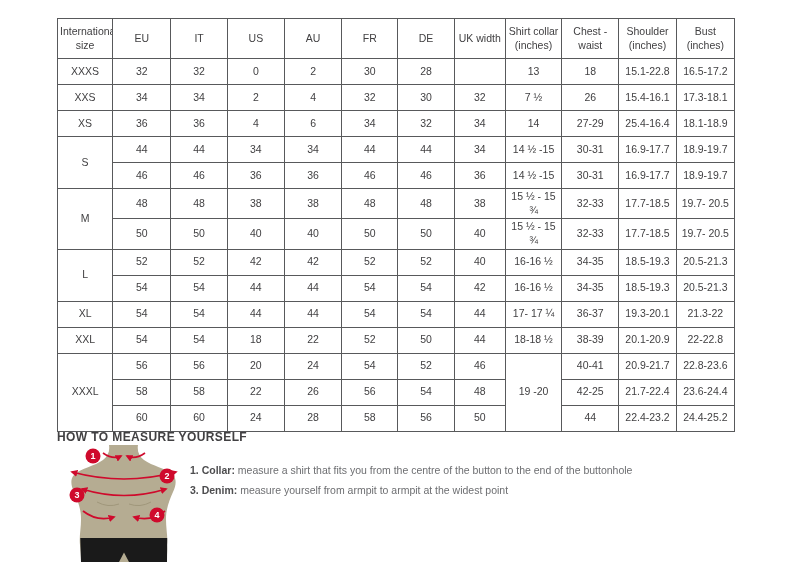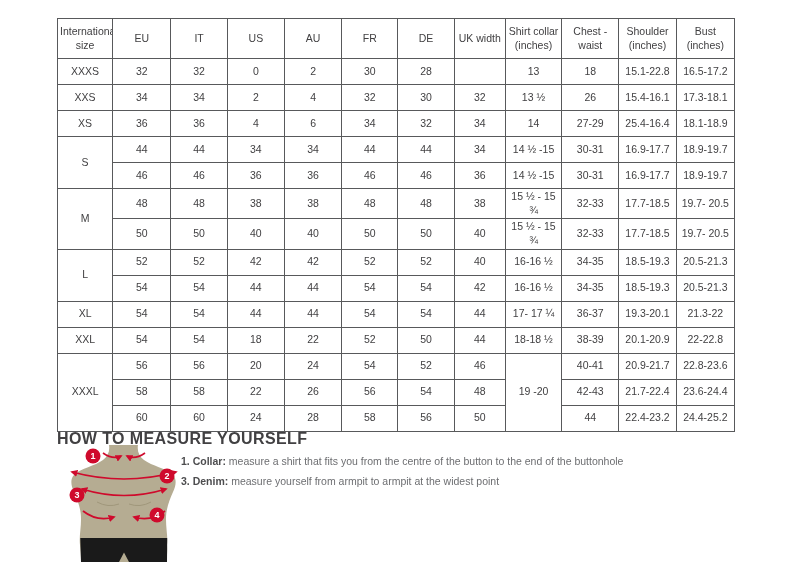--- a/index.html
+++ b/index.html
@@ -21,25 +21,25 @@
     text-align:center;vertical-align:middle;
     padding:1px 2px;line-height:1.3;
     height:23px;overflow:hidden;
   }
   .size-table thead th{height:37px;}
   .size-table tr.group-start td{border-top:1.6px solid #2b2b2b;}
 
   
   .measure{position:absolute;left:57px;top:430px;width:700px;}
   .measure-title{
-    margin:0;font-size:16px;font-weight:700;color:#414042;
+    margin:0;font-size:12px;font-weight:700;color:#414042;
     letter-spacing:.4px;text-transform:uppercase;
   }
   .measure-list{
-    list-style:none;margin:8px;padding:0;
+    list-style:none;margin:17px;padding:0;
     position:absolute;left:116px;top:13px;
   }
   .measure-list li{
     font-size:10.5px;color:#6d6e71;line-height:20px;white-space:nowrap;
   }
   .m-num,.m-label{font-weight:700;color:#4d4d4f;}
   .fig{position:absolute;left:2px;top:15px;}
   .fig-num{
     font-family:"Liberation Sans",sans-serif;font-size:9px;font-weight:700;
     fill:#ffffff;text-anchor:middle;
@@ -99,21 +99,21 @@
           </tr>
           <tr class="group-start">
             <td rowspan="1">XXS</td>
             <td>34</td>
             <td>34</td>
             <td>2</td>
             <td>4</td>
             <td>32</td>
             <td>30</td>
             <td>32</td>
-            <td>13 ½</td>
+            <td>7 ½</td>
             <td>26</td>
             <td>15.4-16.1</td>
             <td>17.3-18.1</td>
           </tr>
           <tr class="group-start">
             <td rowspan="1">XS</td>
             <td>36</td>
             <td>36</td>
             <td>4</td>
             <td>6</td>
@@ -249,21 +249,21 @@
             <td>22.8-23.6</td>
           </tr>
           <tr>
             <td>58</td>
             <td>58</td>
             <td>22</td>
             <td>26</td>
             <td>56</td>
             <td>54</td>
             <td>48</td>
-            <td>42-43</td>
+            <td>42-25</td>
             <td>21.7-22.4</td>
             <td>23.6-24.4</td>
           </tr>
           <tr>
             <td>60</td>
             <td>60</td>
             <td>24</td>
             <td>28</td>
             <td>58</td>
             <td>56</td>

